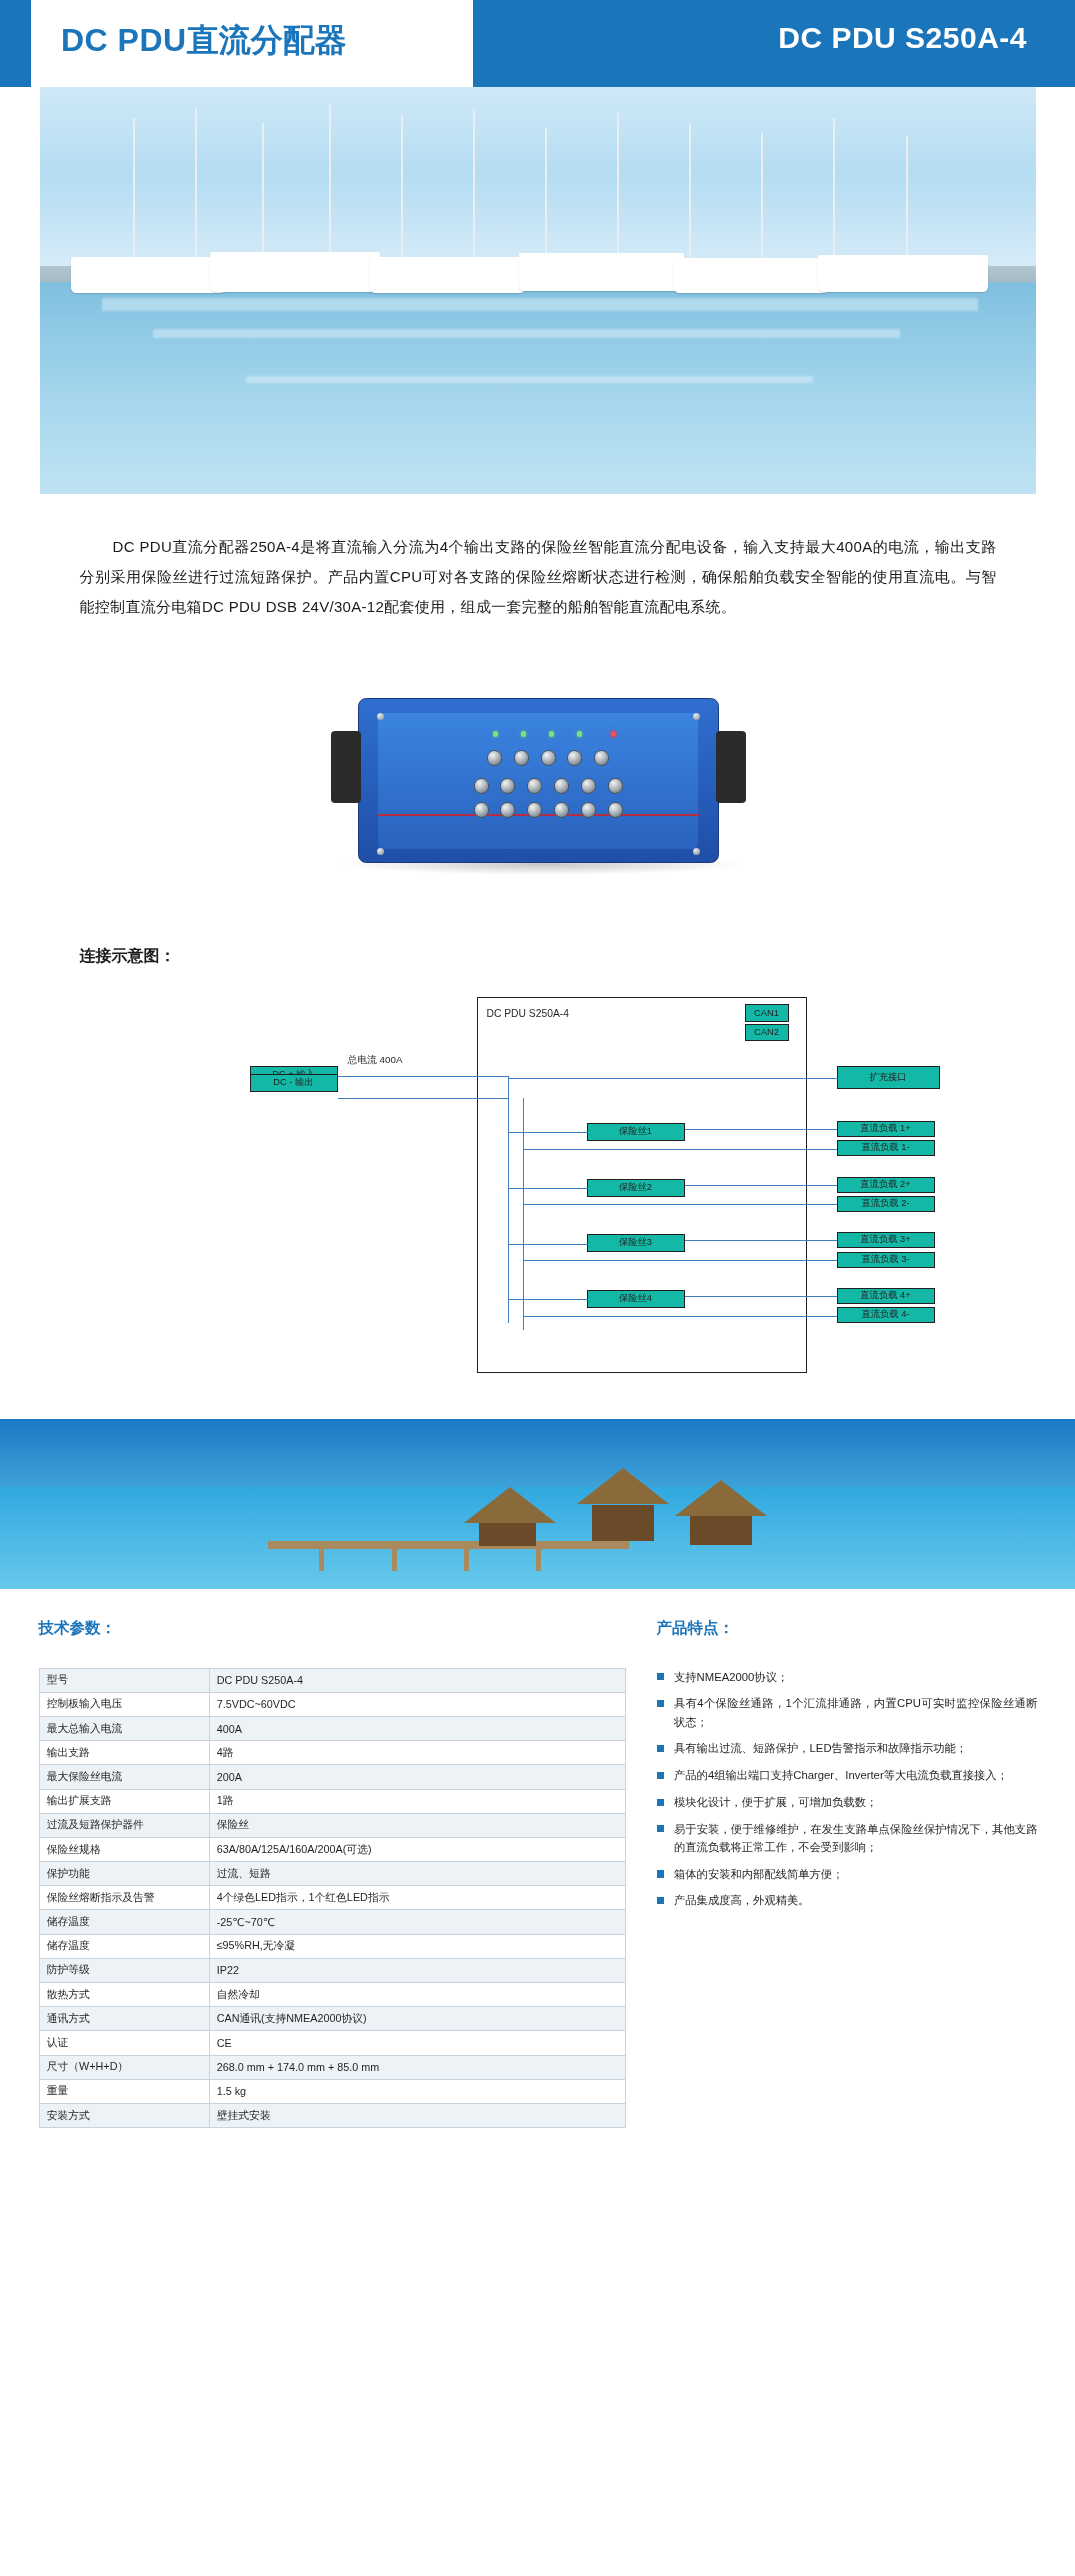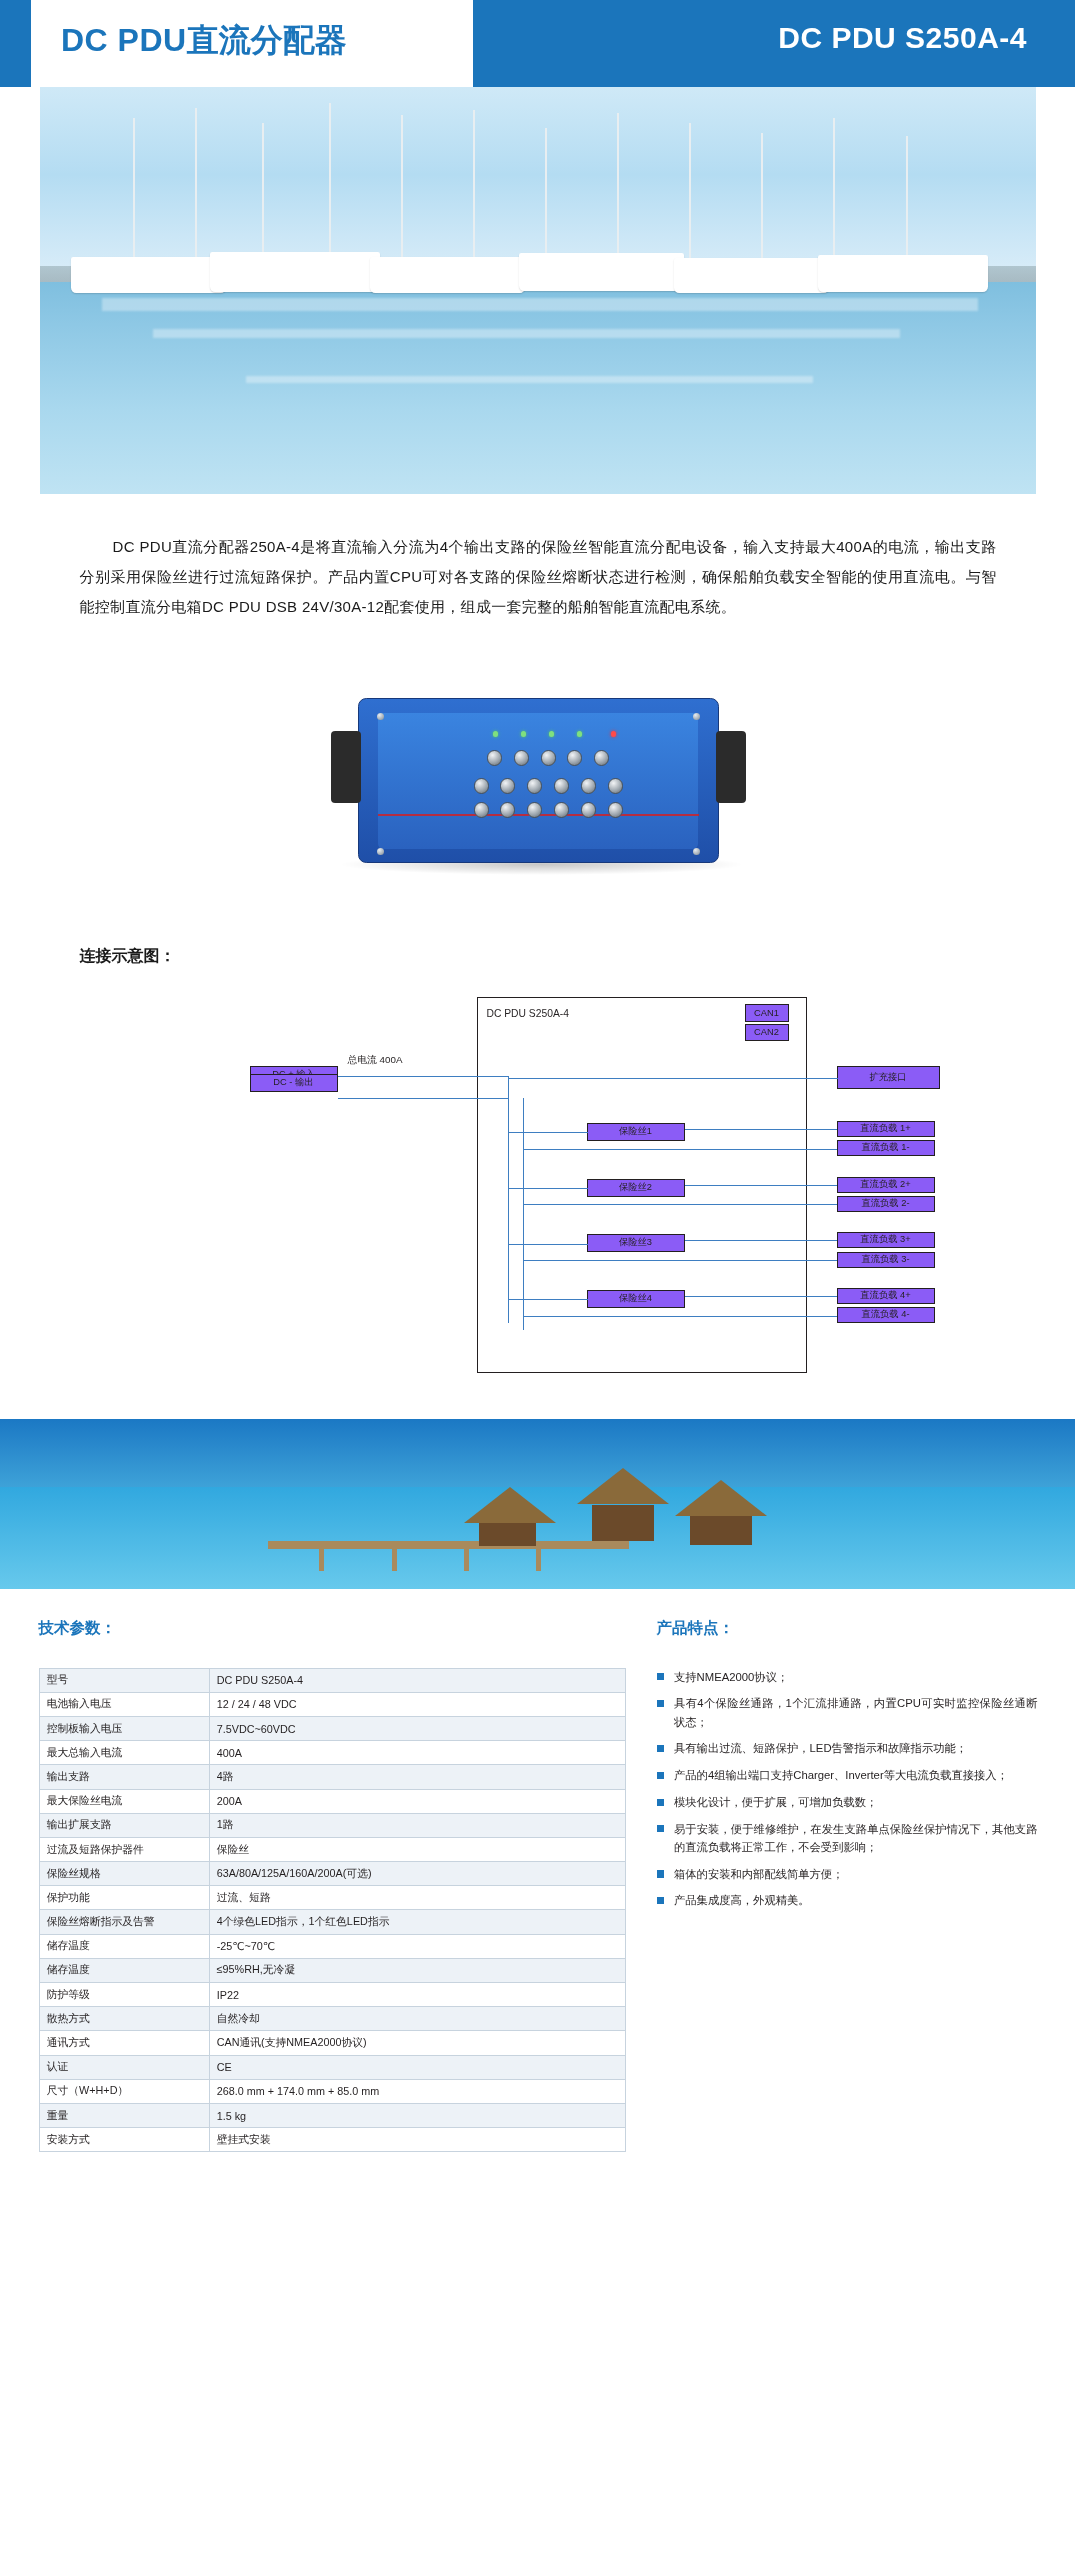--- a/index.html
+++ b/index.html
@@ -172,21 +172,21 @@
     border: 1.5px solid #231f20;
     background: #ffffff;
   }
   .dgm-title {
     position:absolute; left: 407px; top: 20.6px;
     font-size: 10.3px; color:#231f20; font-weight: normal;
   }
   .box {
     position:absolute;
     border:0.8px solid #231f20;
-    background:#8b5cf6;
+    background:#14b8a6;
     display:flex; align-items:center; justify-content:center;
     font-size:9.3px; color:#231f20;
     white-space:nowrap;
   }
   .vline, .hline {
     position:absolute; background:#3e7ec1;
   }
   .vline { width:1px; }
   .hline { height:1px; }
   .dgm-note {
@@ -425,24 +425,20 @@
 
     <div class="spec-left">
       <div class="col-title">技术参数：</div>
       <table class="spec">
         <tbody>
           <tr>
               <td class="k">型号</td>
               <td>DC PDU S250A-4</td>
             </tr>
           <tr>
-              <td class="k">电池输入电压</td>
-              <td>12 / 24 / 48 VDC</td>
-            </tr>
-          <tr>
               <td class="k">控制板输入电压</td>
               <td>7.5VDC~60VDC</td>
             </tr>
           <tr>
               <td class="k">最大总输入电流</td>
               <td>400A</td>
             </tr>
           <tr>
               <td class="k">输出支路</td>
               <td>4路</td>

